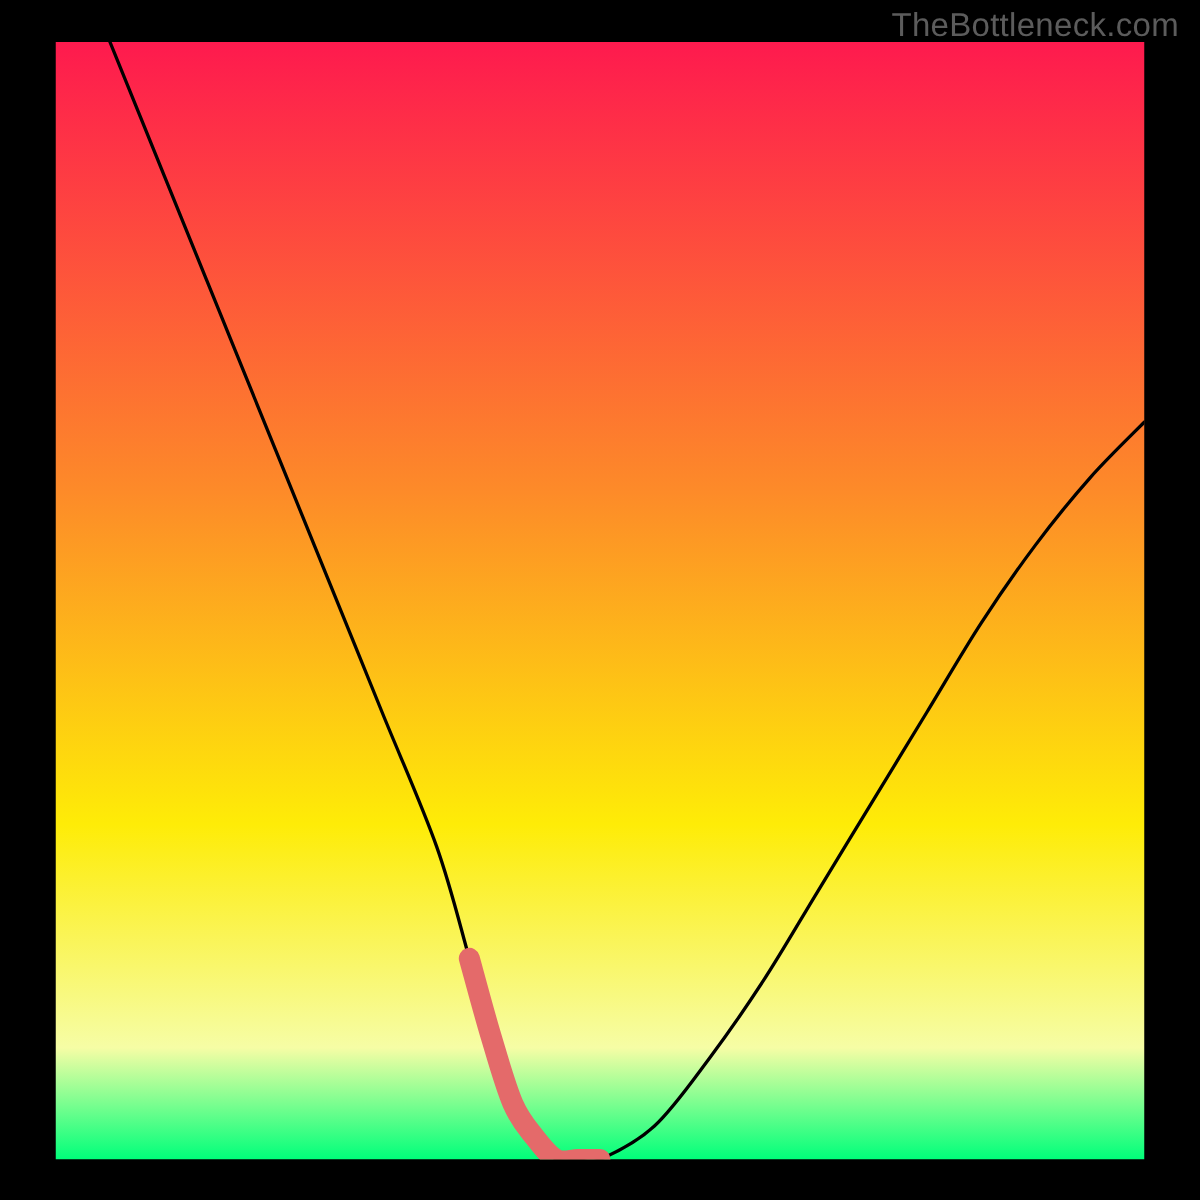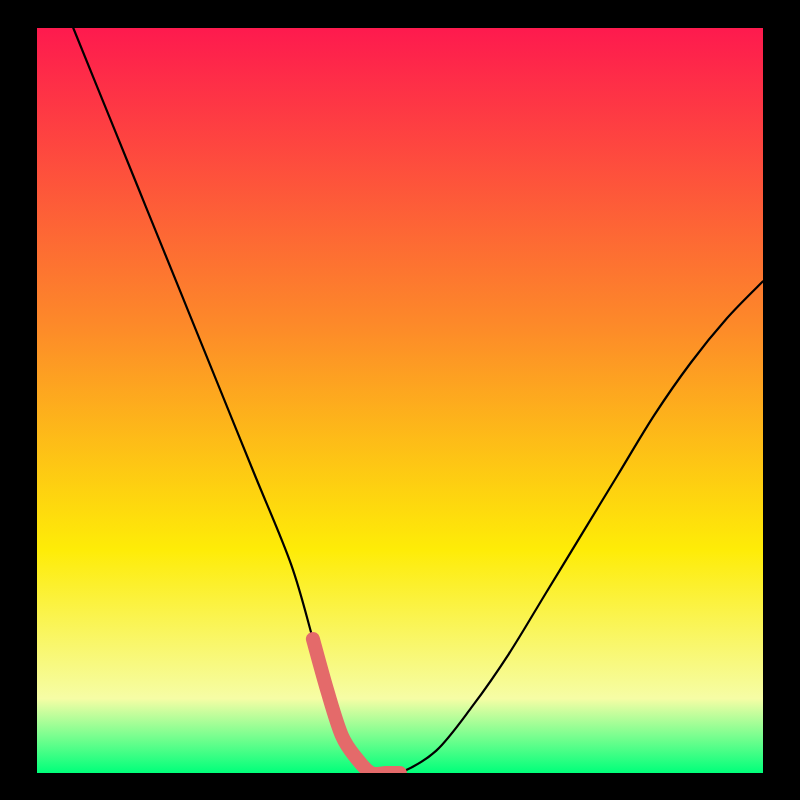--- a/index.html
+++ b/index.html
@@ -34,20 +34,21 @@
     font-size: 22px;
     font-weight: 500;
     letter-spacing: 0.2px;
   }
 </style>
 </head>
 <body>
 
 <div class="frame">
 
+  <div class="watermark">TheBottleneck.com</div>
 
   <svg class="plot" viewBox="0 0 726 745" preserveAspectRatio="none">
     <defs>
       <linearGradient id="bg-grad" x1="0" y1="0" x2="0" y2="1">
         <stop offset="0%" stop-color="#fe1a4e"></stop>
         <stop offset="40%" stop-color="#fd8a29"></stop>
         <stop offset="70%" stop-color="#feec07"></stop>
         <stop offset="90%" stop-color="#f6fda5"></stop>
         <stop offset="100%" stop-color="#00ff7a"></stop>
       </linearGradient>

